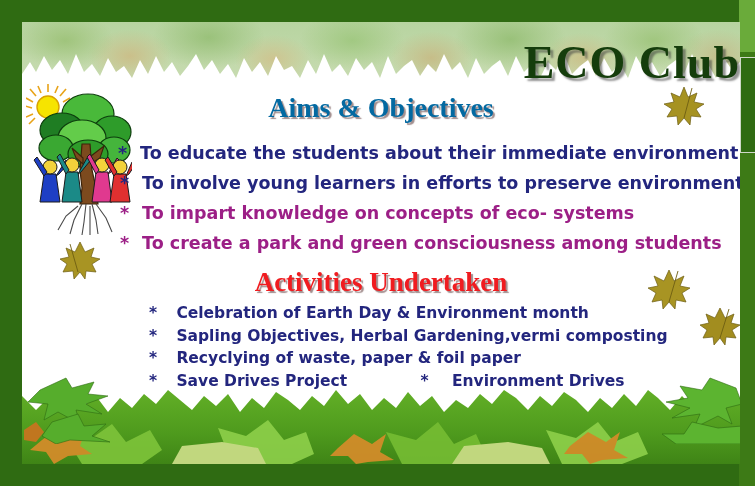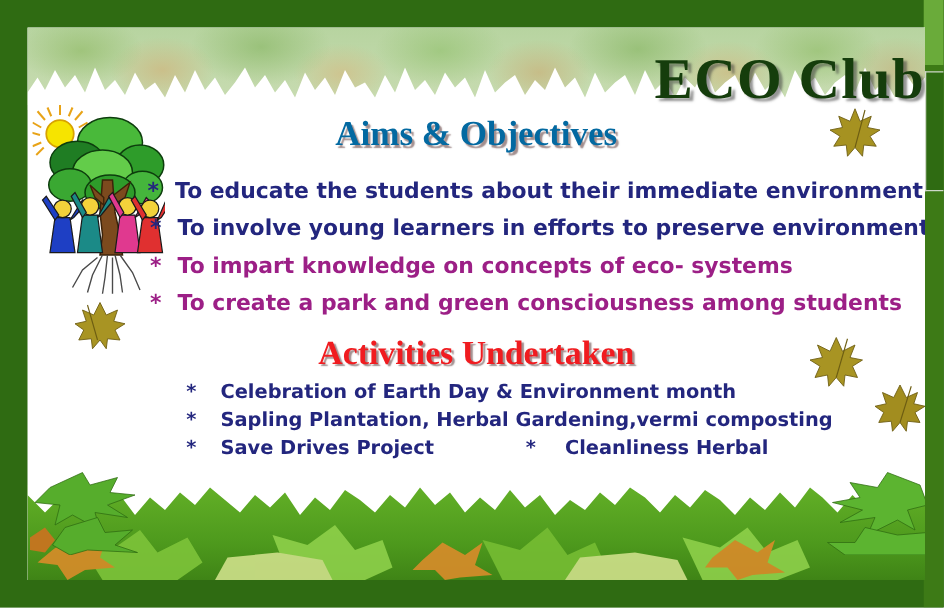--- a/index.html
+++ b/index.html
@@ -166,27 +166,31 @@
       </div>
     </div>
 
     <div class="acts">
       <div class="act">
         <span class="star">*</span>
         <span>Celebration of Earth Day &amp; Environment month</span>
       </div>
       <div class="act">
         <span class="star">*</span>
-        <span>Sapling Plantation, Herbal Gardening,vermi composting</span>
+        <span>Sapling Objectives, Herbal Gardening,vermi composting</span>
+      </div>
+      <div class="act">
+        <span class="star">*</span>
+        <span>Recyclying of waste, paper &amp; foil paper</span>
       </div>
       <div class="act">
         <span class="star">*</span>
         <span>Save Drives Project</span>
         <span class="star2">*</span>
-        <span>Cleanliness Herbal</span>
+        <span>Environment Drives</span>
       </div>
     </div>
 
     <svg class="illus" viewBox="0 0 106 152">
 
       <g>
         <g stroke="#e8a317" stroke-width="1.6">
           <line x1="22" y1="8" x2="22" y2="0"></line>
           <line x1="10" y1="12" x2="4" y2="5"></line>
           <line x1="34" y1="12" x2="40" y2="5"></line>

